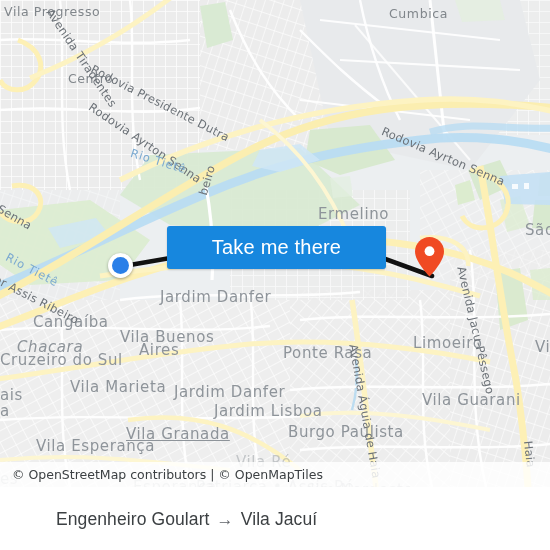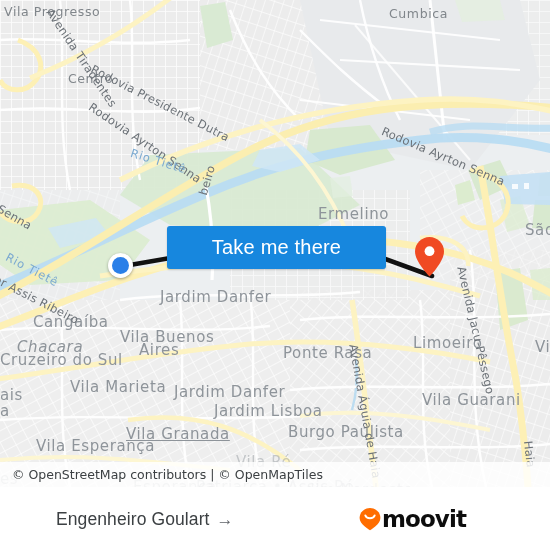--- a/index.html
+++ b/index.html
@@ -284,25 +284,18 @@
 
     <button id="take-me-there">Take me there</button>
 
     <div id="attribution">© OpenStreetMap contributors | © OpenMapTiles</div>
   </div>
 
   <div id="footer">
     <div id="trip-title">
       <span>Engenheiro Goulart</span>
       <span id="trip-arrow">→</span>
+      <span>Vila Jacuí</span>
     </div>
 
-    <div id="moovit-logo">
-      <svg width="22" height="24" viewBox="0 0 22 24" xmlns="http://www.w3.org/2000/svg">
-        <path d="M11 1 C5.2 1 0.6 5.4 0.6 10.9 C0.6 17.4 11 23.2 11 23.2
-                 C11 23.2 21.4 17.4 21.4 10.9 C21.4 5.4 16.8 1 11 1 Z" fill="#ff6d00"></path>
-        <path d="M6.3 8.4 C7.6 12.2 14.4 12.2 15.7 8.4" stroke="#ffffff" stroke-width="1.9" fill="none" stroke-linecap="round"></path>
-      </svg>
-      <span id="moovit-wordmark">moovit</span>
-    </div>
   </div>
 
 </div>
 
 </body></html>

